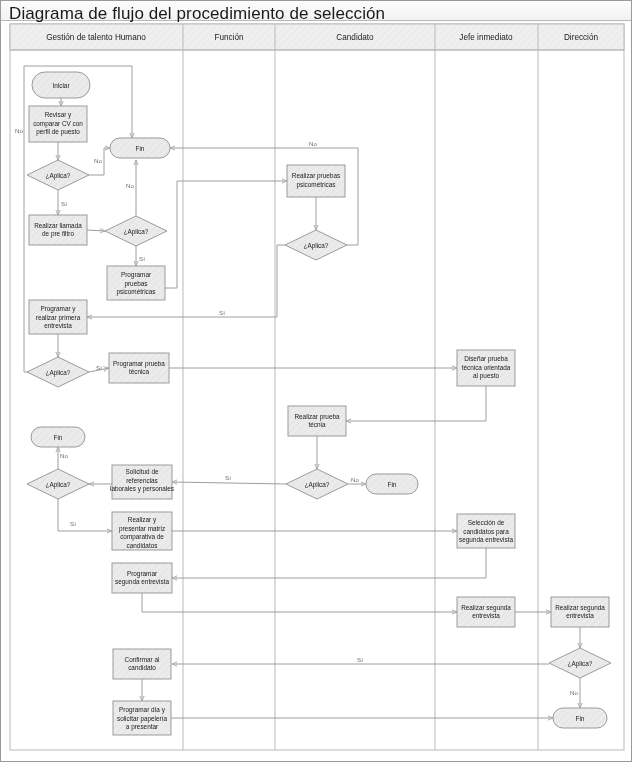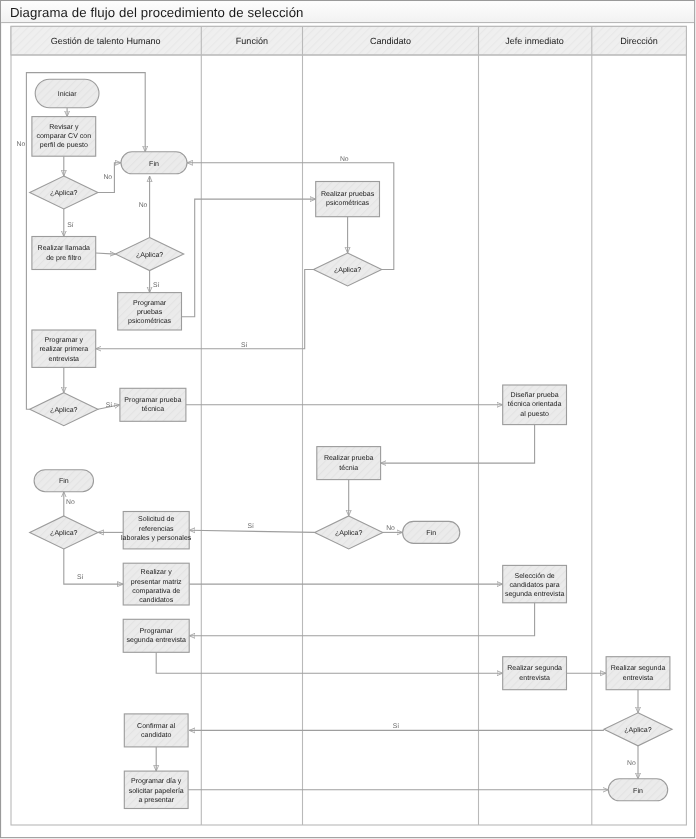--- a/index.html
+++ b/index.html
@@ -2,21 +2,21 @@
 <html><head>
 <meta charset="utf-8">
 <style>
   html,body{margin:0;padding:0;background:#ffffff;}
   body{font-family:"Liberation Sans",sans-serif;}
   #page{position:relative;width:633px;height:763px;background:#ffffff;overflow:hidden;}
   #frame{position:absolute;left:0;top:0;width:632px;height:762px;border:1px solid #9a9a9a;box-sizing:border-box;background:#fff;}
   #titlebar{position:absolute;left:1px;top:1px;width:630px;height:20px;
             background:linear-gradient(to bottom,#fdfdfd,#f2f2f2);
             border-bottom:1px solid #b8b8b8;box-sizing:border-box;}
-  #title{position:absolute;left:8px;top:3px;font-size:12px;color:#1a1a1a;
+  #title{position:absolute;left:8px;top:3px;font-size:17px;color:#1a1a1a;
          letter-spacing:.1px;white-space:nowrap;}
   #svgwrap{position:absolute;left:0;top:0;width:633px;height:763px;text-align:center;}
   svg{display:block;}
   .lane-hdr-txt{font-size:8.2px;fill:#222;font-family:"Liberation Sans",sans-serif;}
   .node-txt{font-size:6.4px;fill:#1b1b1b;font-family:"Liberation Sans",sans-serif;}
   .edge-lbl{font-size:6.2px;fill:#6d6d6d;font-family:"Liberation Sans",sans-serif;}
   .shape{stroke:#9b9b9b;stroke-width:1;}
   .lane-sep{stroke:#b9b9b9;stroke-width:1;}
   .conn{stroke:#9e9e9e;stroke-width:1;fill:none;}
 </style>

